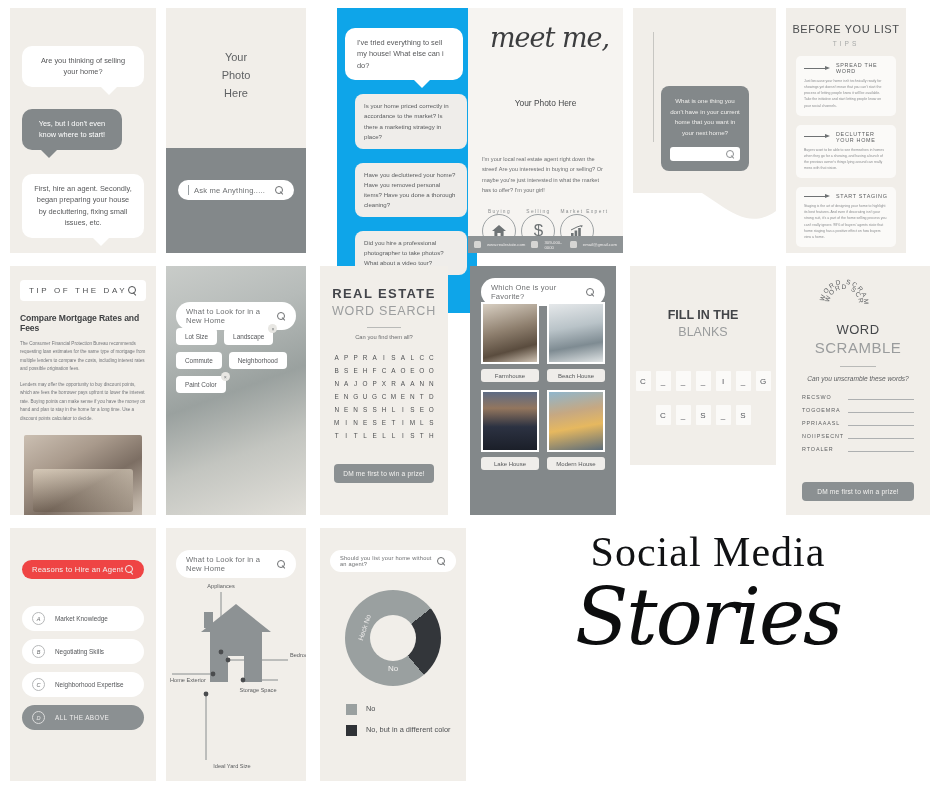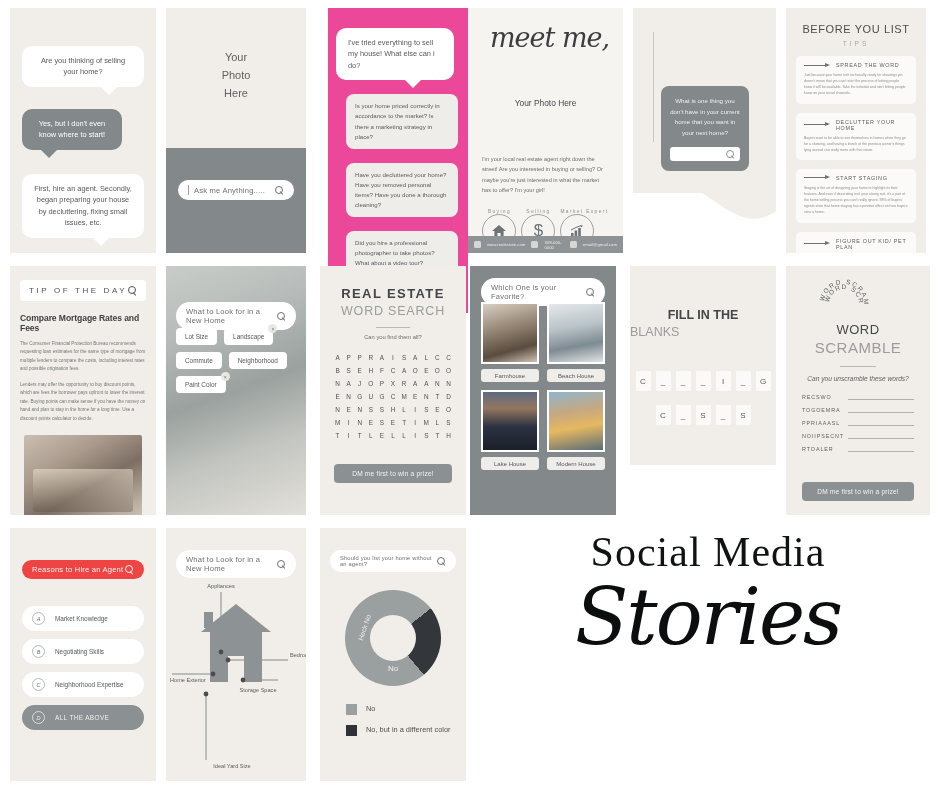--- a/index.html
+++ b/index.html
@@ -50,21 +50,21 @@
   #p1 .b2 { margin:22px 34px 0 12px; }
   #p1 .b3 { margin:24px 12px 0 12px; }
 
   
   #p2 { left:166px; top:8px; width:140px; height:245px; background:#f1eee9;}
   #p2 .ph { text-align:center; font-size:11px; color:#5f6163; line-height:1.65; padding-top:40px; }
   #p2 .grey { position:absolute; left:0; bottom:0; width:100%; height:105px; background:#83888a; }
   #p2 .sb { position:absolute; left:12px; right:12px; top:172px; }
 
   
-  #p3 { left:328px; top:8px; width:140px; height:305px; background:#ec4899; }
+  #p3 { left:337px; top:8px; width:140px; height:305px; background:#0ea5e9; }
   #p3 .b1 { margin:20px 14px 0 8px; text-align:left; }
   #p3 .q { background:#efedea; border-radius:8px; padding:7px 9px; font-size:6.1px;
             line-height:1.65; color:#5a5c5e; margin:14px 10px 0 18px; text-align:left; }
 
   
   #p4 { left:468px; top:8px; width:155px; height:245px; background:#f6f4f1; }
   #p4 .script { font-family:"DejaVu Serif", serif; font-style:italic; font-size:27px;
                 color:#3c3d3f; padding:14px 0 0 22px; letter-spacing:-1px; }
   #p4 .yph { text-align:center; font-size:8.4px; color:#47494b; margin-top:45px; }
   #p4 .blurb { font-size:5.6px; line-height:1.85; color:#6c6e70; margin:46px 14px 0 14px; }
@@ -82,21 +82,21 @@
   #p5 .blob { position:absolute; left:0; top:0; width:100%; height:185px; background:#f1eee9; }
   #p5 .curve { position:absolute; left:0; top:145px; width:100%; height:90px; }
   #p5 .vline { position:absolute; left:20px; top:24px; width:1px; height:110px; background:#c7c6c2; }
   #p5 .card { position:absolute; left:28px; top:78px; width:88px; background:#83888a;
               border-radius:8px; padding:10px 9px; }
   #p5 .card p { font-size:6.2px; color:#f0efed; line-height:1.7; text-align:center; }
   #p5 .inp { margin-top:9px; background:#fff; border-radius:3px; height:14px;
              display:flex; align-items:center; justify-content:flex-end; padding-right:5px; color:#8d9092;}
 
   
-  #p6 { left:786px; top:8px; width:140px; height:245px; background:#f1eee9; }
+  #p6 { left:786px; top:8px; width:120px; height:245px; background:#f1eee9; }
   #p6 h1 { font-size:11px; font-weight:400; color:#4a4c4e; text-align:center;
            letter-spacing:.6px; margin-top:15px; }
   #p6 h2 { font-size:6.6px; font-weight:400; color:#a7a9a8; text-align:center;
            letter-spacing:3px; margin-top:5px; }
   #p6 .tip { background:#fbfaf8; border-radius:5px; margin:9px 10px 0 10px; padding:6px 8px 7px 8px; }
   #p6 .tiphd { display:flex; align-items:center; gap:6px; }
   #p6 .arrow { width:26px; height:5px; position:relative; flex:none; }
   #p6 .arrow::before{content:"";position:absolute;left:0;top:2px;width:22px;height:.8px;background:#6f7274;}
   #p6 .arrow::after{content:"";position:absolute;right:0;top:0;border-left:5px solid #6f7274;
                     border-top:2.4px solid transparent;border-bottom:2.4px solid transparent;}
@@ -119,21 +119,21 @@
   #p8 { left:166px; top:266px; width:140px; height:249px;
         background:linear-gradient(160deg,#c9ccc9 0%,#b6bbb9 25%,#9aa19f 50%,#c3c5c0 72%,#e2e0da 100%); }
   #p8 .sb { position:absolute; left:10px; right:10px; top:36px; }
   #p8 .tags { position:absolute; left:10px; right:10px; top:62px; display:flex; flex-wrap:wrap; gap:7px; }
   #p8 .tag { background:#fff; border-radius:4px; font-size:6.4px; color:#55575a;
              padding:5px 9px; position:relative; }
   #p8 .x { position:absolute; right:-4px; top:-4px; width:9px; height:9px; border-radius:50%;
            background:#e8e7e3; color:#76797b; font-size:5px; display:flex; align-items:center; justify-content:center; }
 
   
-  #p9 { left:320px; top:266px; width:146px; height:249px; background:#f1eee9; }
+  #p9 { left:320px; top:266px; width:128px; height:249px; background:#f1eee9; }
   #p9 h1 { text-align:center; font-size:13px; color:#43454a; letter-spacing:1.4px; margin-top:20px; font-weight:700;}
   #p9 h2 { text-align:center; font-size:12.5px; color:#9b9d9e; letter-spacing:.8px; margin-top:3px; font-weight:400;}
   #p9 .rule { width:34px; height:1px; background:#b9bab8; margin:9px auto 0; }
   #p9 .sub { text-align:center; font-size:5.8px; color:#6b6d6f; margin-top:6px; }
   #p9 .grid { margin:14px 12px 0 12px; display:grid; grid-template-columns:repeat(10,1fr); row-gap:6px; }
   #p9 .grid span { text-align:center; font-size:6.4px; color:#4e5052; }
   #p9 .btnwrap { position:absolute; left:14px; right:14px; top:196px; }
 
   
   #p10 { left:470px; top:266px; width:146px; height:249px; background:#83888a; }
@@ -144,21 +144,21 @@
   #p10 .lab { background:#efedea; border-radius:3px; font-size:6px; color:#56585a;
               text-align:center; padding:3.5px 0; margin-top:5px; }
   .t-farm { background:linear-gradient(165deg,#d8cfc2,#8e7f6e 45%,#5a4c3e 75%,#cfc3b4); }
   .t-beach{ background:linear-gradient(170deg,#e5e8ea,#b9c3c8 40%,#7e8b92 70%,#dfe3e4); }
   .t-lake { background:linear-gradient(180deg,#5d6b84 0%,#93765e 28%,#2c3242 60%,#1b1f29 100%); }
   .t-mod  { background:linear-gradient(170deg,#8fb6cd 0%,#c6a882 35%,#e6b85f 60%,#5d6d7a 100%); }
 
   
   #p11 { left:630px; top:266px; width:146px; height:199px; background:#f1eee9; }
   #p11 h1 { text-align:center; font-size:12.5px; color:#434548; margin-top:42px; font-weight:700;}
-  #p11 h2 { font-size:12.5px; color:#9a9c9d; margin-top:3px; font-weight:400;}
+  #p11 h2 { text-align:center; font-size:12.5px; color:#9a9c9d; margin-top:3px; font-weight:400;}
   #p11 .row { display:flex; justify-content:center; gap:5px; }
   #p11 .r1 { margin-top:32px; }
   #p11 .r2 { margin-top:14px; }
   #p11 .box { background:#fbfaf8; width:15px; height:20px; display:flex;
               align-items:center; justify-content:center; font-size:8px; color:#53555a; border-radius:1px;}
   #p11 .btnwrap { position:absolute; left:34px; right:34px; top:216px; }
 
   
   #p12 { left:786px; top:266px; width:144px; height:249px; background:#f1eee9; }
   #p12 .stamp { position:absolute; left:30px; top:10px; width:56px; height:56px; }

